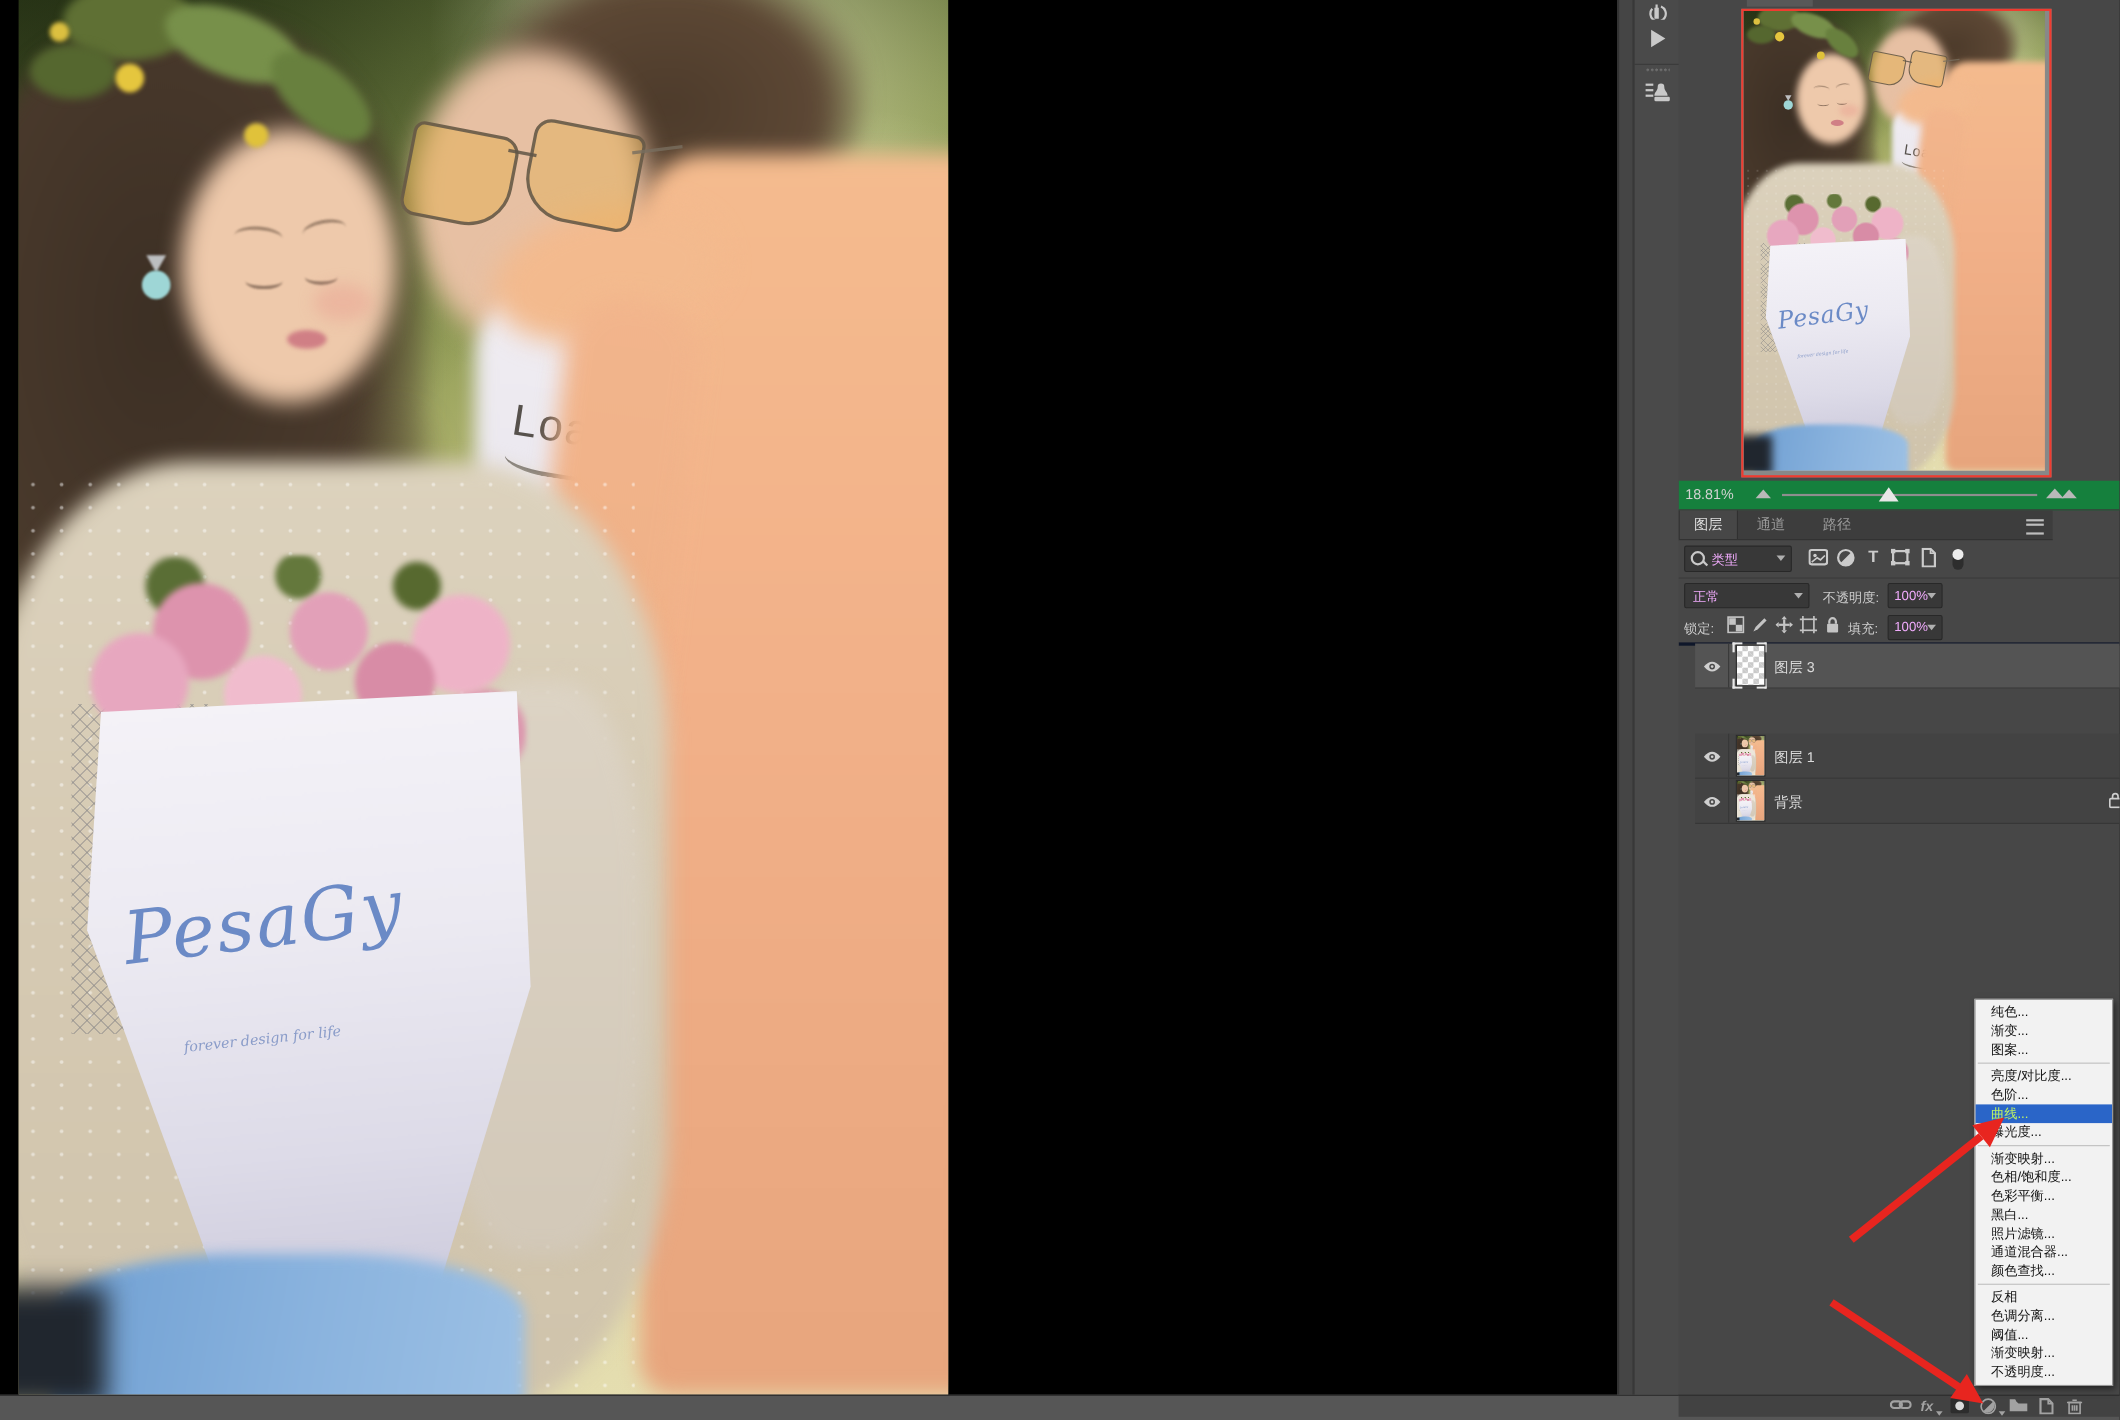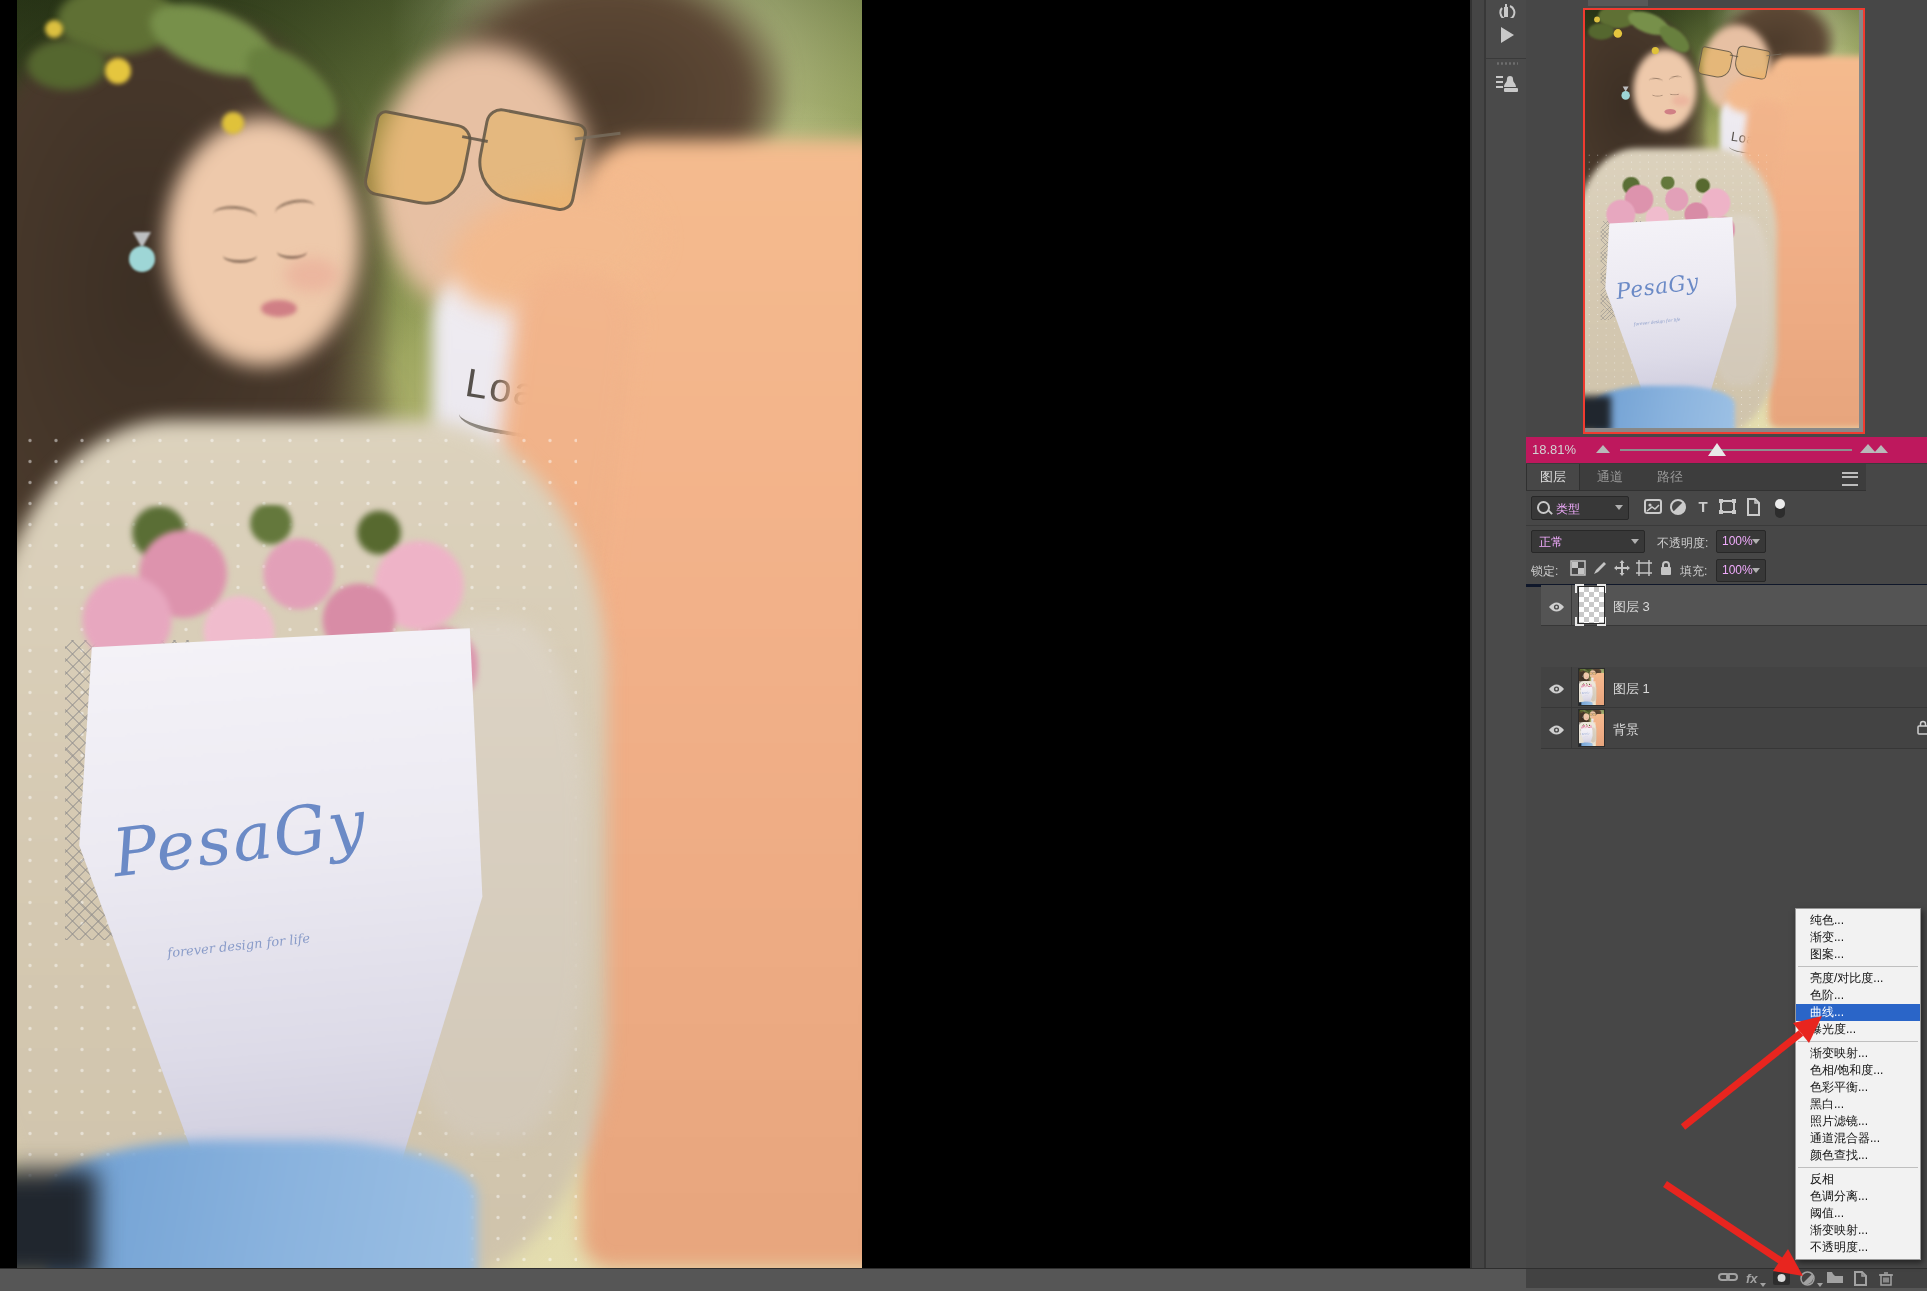--- a/index.html
+++ b/index.html
@@ -101,21 +101,21 @@
   .strip-sep{width:100%;height:1px;background:#3a3a3a;margin:6px 0 2px 0;}
   .strip-dots{width:22px;height:3px;margin:3px auto 2px auto;
     background-image:radial-gradient(circle,#6e6e6e 1px,transparent 1.4px);background-size:4px 3px;}
 
   
   #right-panel{left:1526px;top:0;width:401px;height:1268px;background:#474747;overflow:hidden;}
   #nav-tab-notch{left:62px;top:0;width:60px;height:6px;background:#585858;}
   #nav-thumb{left:57px;top:8px;width:278px;height:422px;border:2px solid #f03b30;background:#888;overflow:hidden;}
   #nav-thumb .inner{position:absolute;left:0;top:0;width:274px;height:418px;overflow:hidden;}
   #nav-thumb .inner .photo-canvas{left:0;top:0;transform:scale(.3254,.3297);transform-origin:0 0;}
-  #zoom-row{left:0;top:437px;width:401px;height:26px;background:#be185d;border-bottom:1px solid #3a3a3a;}
+  #zoom-row{left:0;top:437px;width:401px;height:26px;background:#15803d;border-bottom:1px solid #3a3a3a;}
   #zoom-value{position:absolute;left:6px;top:5px;font-size:13px;color:#d2d2d2;}
   .tri-sm{position:absolute;width:0;height:0;border-left:8px solid transparent;border-right:8px solid transparent;border-bottom:9px solid #b9b9b9;}
   .tri-sm2{position:absolute;width:0;height:0;border-left:7px solid transparent;border-right:7px solid transparent;border-bottom:8px solid #b9b9b9;}
   #zoom-track{position:absolute;left:94px;top:12px;width:232px;height:2px;background:#8e8e8e;}
   #zoom-thumbpos{position:absolute;left:182px;top:6px;width:0;height:0;border-left:9px solid transparent;border-right:9px solid transparent;border-bottom:13px solid #e8e8e8;}
 
   #tab-row{left:0;top:464px;width:340px;height:26px;background:#3d3d3d;border-bottom:1px solid #323232;}
   .ptab{position:absolute;top:0;height:26px;line-height:26px;padding:0 13px;font-size:13px;color:#9a9a9a;}
   .ptab.active{background:#474747;color:#dedede;border-left:1px solid #303030;border-right:1px solid #303030;}
   #tab-menu-icon{position:absolute;right:8px;top:8px;width:16px;height:10px;
@@ -173,21 +173,21 @@
   
   #statusbar{left:0;top:1268px;width:1927px;height:23px;background:#565656;border-top:1px solid #2e2e2e;}
   #panel-bottombar{left:1526px;top:1268px;width:401px;height:19px;background:#424242;border-top:1px solid #2f2f2f;}
   .bicon{position:absolute;top:2px;color:#a2a2a2;font-size:12px;}
   .tri-tiny{position:absolute;width:0;height:0;border-left:3px solid transparent;border-right:3px solid transparent;border-top:4px solid #a2a2a2;}
 
   
   #adj-menu{left:1795px;top:908px;width:124px;background:#f2f2f2;border:1px solid #979797;
     box-shadow:2px 3px 6px rgba(0,0,0,.5);padding:3px 0;z-index:30;}
   .menu-item{position:relative;height:17px;line-height:17px;font-size:12px;color:#111;padding-left:14px;white-space:nowrap;}
-  .menu-item.highlighted{background:#2a65c8;color:#ffffff;}
+  .menu-item.highlighted{background:#2a65c8;color:#bef264;}
   .menu-sep{height:1px;background:#bfbfbf;margin:3px 2px;}
 
   
   #arrows{left:0;top:0;width:1927px;height:1291px;z-index:40;pointer-events:none;}
 </style>
 </head>
 <body>
 
 <div class="abs" id="canvas-area">
   <div class="photo-canvas">

